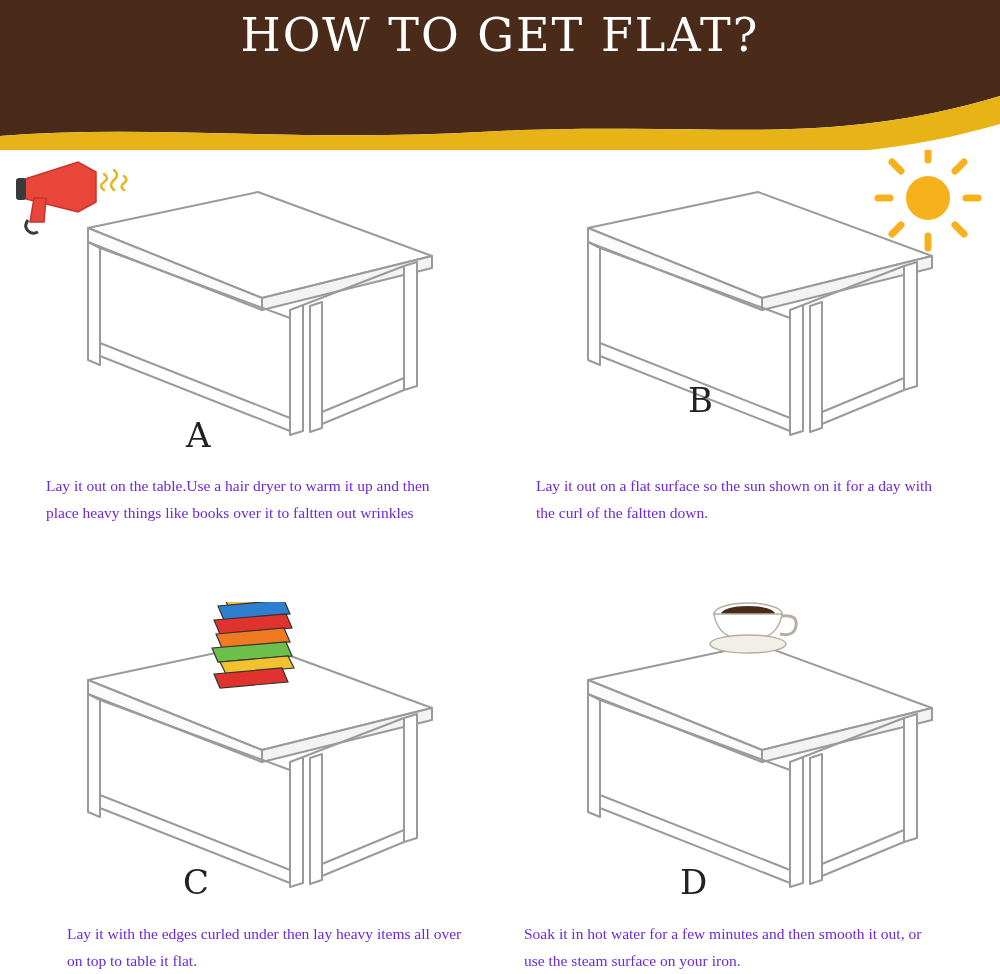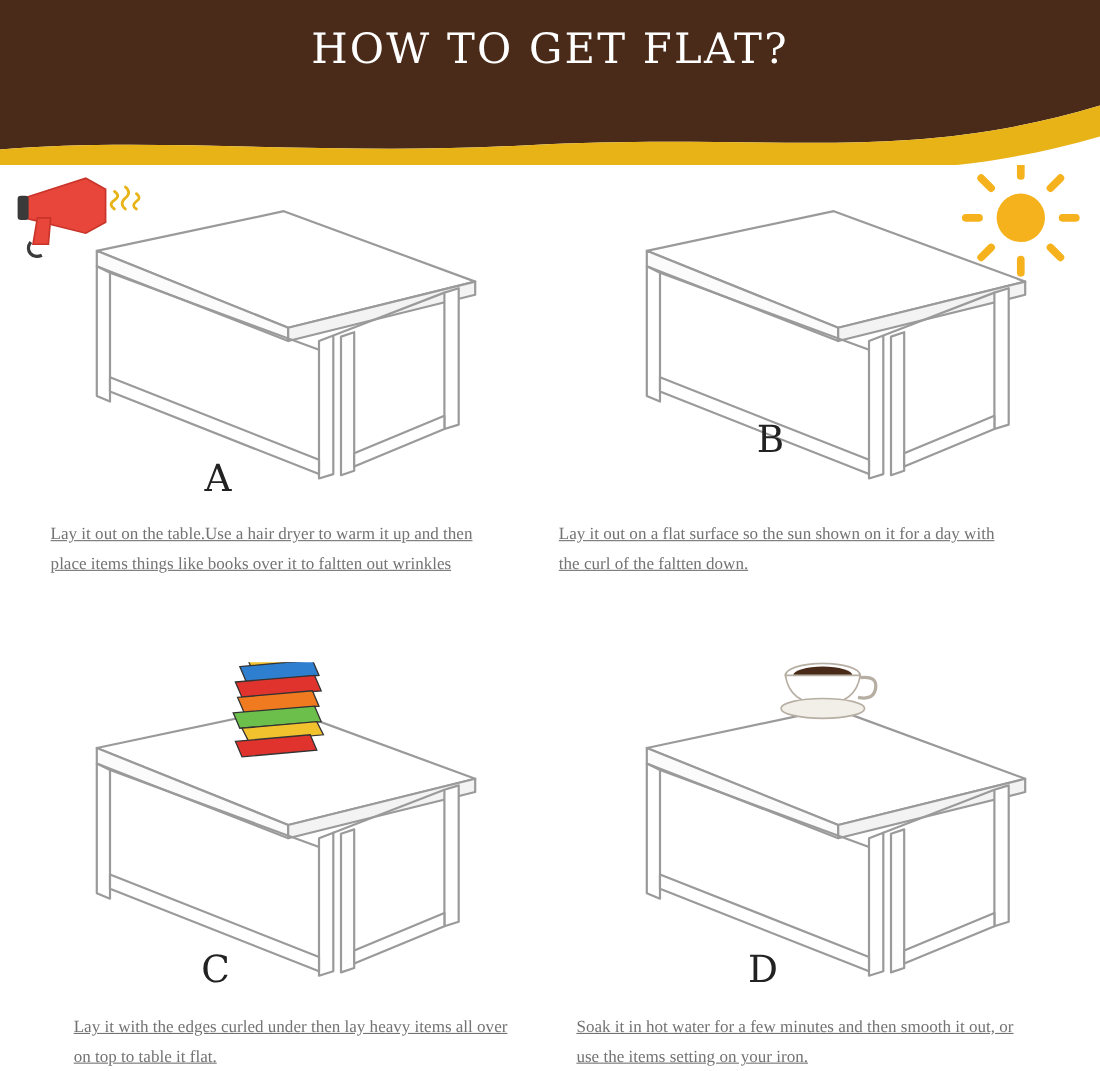--- a/index.html
+++ b/index.html
@@ -23,27 +23,27 @@
     overflow: hidden;
   }
   .header-bg {
     position: absolute;
     inset: 0;
     width: 1000px;
     height: 150px;
   }
   .header-title {
     position: absolute;
-    top: 22px;
+    top: 8px;
     left: 0;
     width: 1000px;
     text-align: center;
     color: #ffffff;
     font-family: "DejaVu Serif", serif;
-    font-size: 38px;
+    font-size: 46px;
     letter-spacing: 2px;
     font-weight: normal;
     z-index: 5;
   }
 
   
   .grid {
     position: absolute;
     top: 150px;
     left: 0;
@@ -70,30 +70,29 @@
     font-size: 34px;
     color: #222222;
   }
   .panel-caption {
     position: absolute;
     left: 46px;
     width: 430px;
     font-family: "Liberation Serif", serif;
     font-size: 15.5px;
     line-height: 1.75;
-    color: #737373;
-    text-decoration: underline;
+    color: #6d28d9;
   }
 
   
   #panel-a .panel-letter { top: 265px; left: 186px; }
   #panel-a .panel-caption { top: 322px; }
 
   #panel-b .panel-letter { top: 230px; left: 188px; }
-  #panel-b .panel-caption { top: 322px; left: 8px; width: 450px; }
+  #panel-b .panel-caption { top: 322px; left: 36px; width: 450px; }
 
   #panel-c .panel-letter { top: 300px; left: 183px; }
   #panel-c .panel-caption { top: 358px; margin-left: 21px; }
 
   #panel-d .panel-letter { top: 300px; left: 180px; }
   #panel-d .panel-caption { top: 358px; left: 24px; width: 450px; }
 
   .line { display: block; }
 </style>
 </head>
@@ -141,21 +140,21 @@
         <g stroke="#e8b317" stroke-width="2.5" fill="none" stroke-linecap="round">
           <path d="M104,24 q6,4 0,8 q-6,4 0,8"></path>
           <path d="M114,20 q6,5 0,10 q-6,5 0,10"></path>
           <path d="M124,26 q5,4 0,7 q-5,4 0,7"></path>
         </g>
       </g>
     </svg>
     <div class="panel-letter">A</div>
     <div class="panel-caption">
       <span class="line">Lay it out on the table.Use a hair dryer to warm it up and then</span>
-      <span class="line">place items things like books over it to faltten out wrinkles</span>
+      <span class="line">place heavy things like books over it to faltten out wrinkles</span>
     </div>
   </div>
 
   <div class="panel" id="panel-b">
     <svg class="panel-art" viewBox="0 0 500 330">
       <g fill="none" stroke="#9a9a9a" stroke-width="2" stroke-linejoin="round">
         <path d="M88,78 L258,42 L432,106 L262,148 Z" fill="#ffffff"></path>
         <path d="M88,78 L88,92 L262,160 L262,148 Z" fill="#fbfbfb"></path>
         <path d="M262,148 L262,160 L432,118 L432,106 Z" fill="#f3f3f3"></path>
         <path d="M88,92 L88,210 L100,215 L100,98 Z" fill="#ffffff"></path>
@@ -248,17 +247,17 @@
         <ellipse cx="248" cy="12" rx="34" ry="11" fill="#ffffff" stroke="#b6aea2" stroke-width="1.5"></ellipse>
         <ellipse cx="248" cy="12" rx="27" ry="8" fill="#4a2a18"></ellipse>
         <path d="M214,12 q4,26 34,26 q30,0 34,-26 Z" fill="#ffffff" stroke="#b6aea2" stroke-width="1.5"></path>
         <path d="M282,14 q16,-2 14,10 q-2,11 -16,8" fill="none" stroke="#b6aea2" stroke-width="3"></path>
         <ellipse cx="248" cy="42" rx="38" ry="9" fill="#f2efe9" stroke="#b6aea2" stroke-width="1.5"></ellipse>
       </g>
     </svg>
     <div class="panel-letter">D</div>
     <div class="panel-caption">
       <span class="line">Soak it in hot water for a few minutes and then smooth it out, or</span>
-      <span class="line">use the items setting on your iron.</span>
+      <span class="line">use the steam surface on your iron.</span>
     </div>
   </div>
 
 </div>
 
 </body></html>

